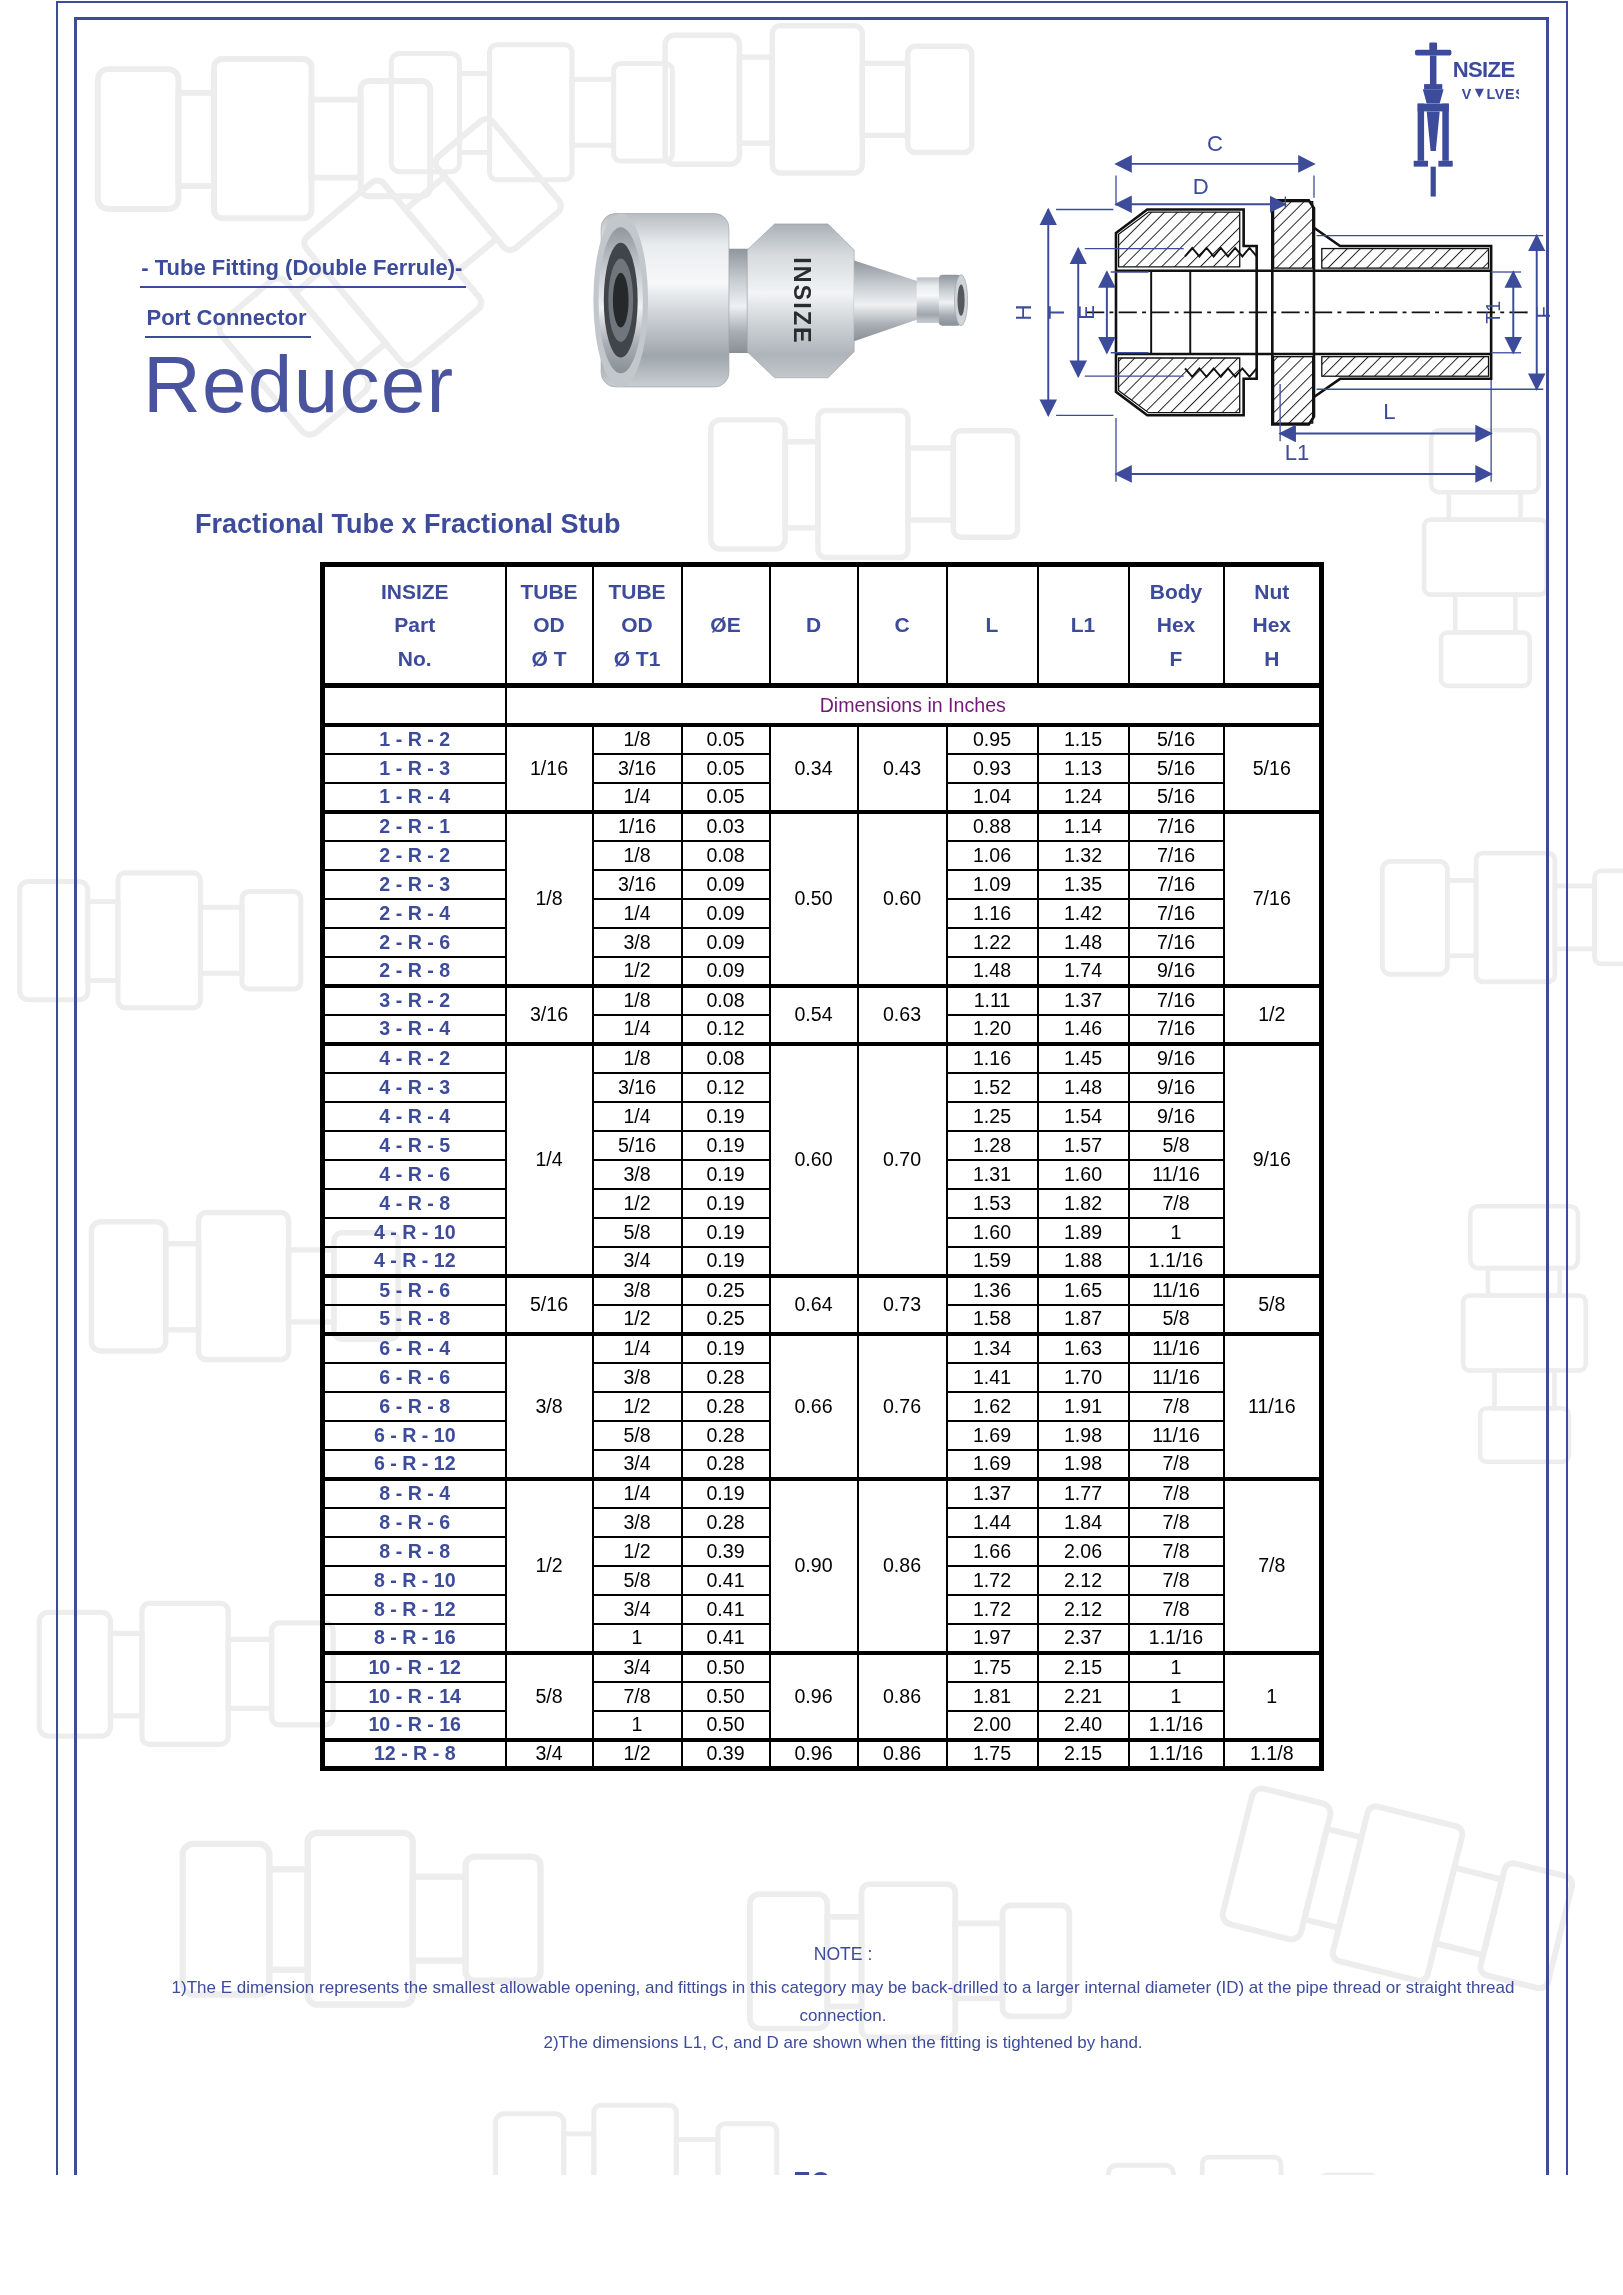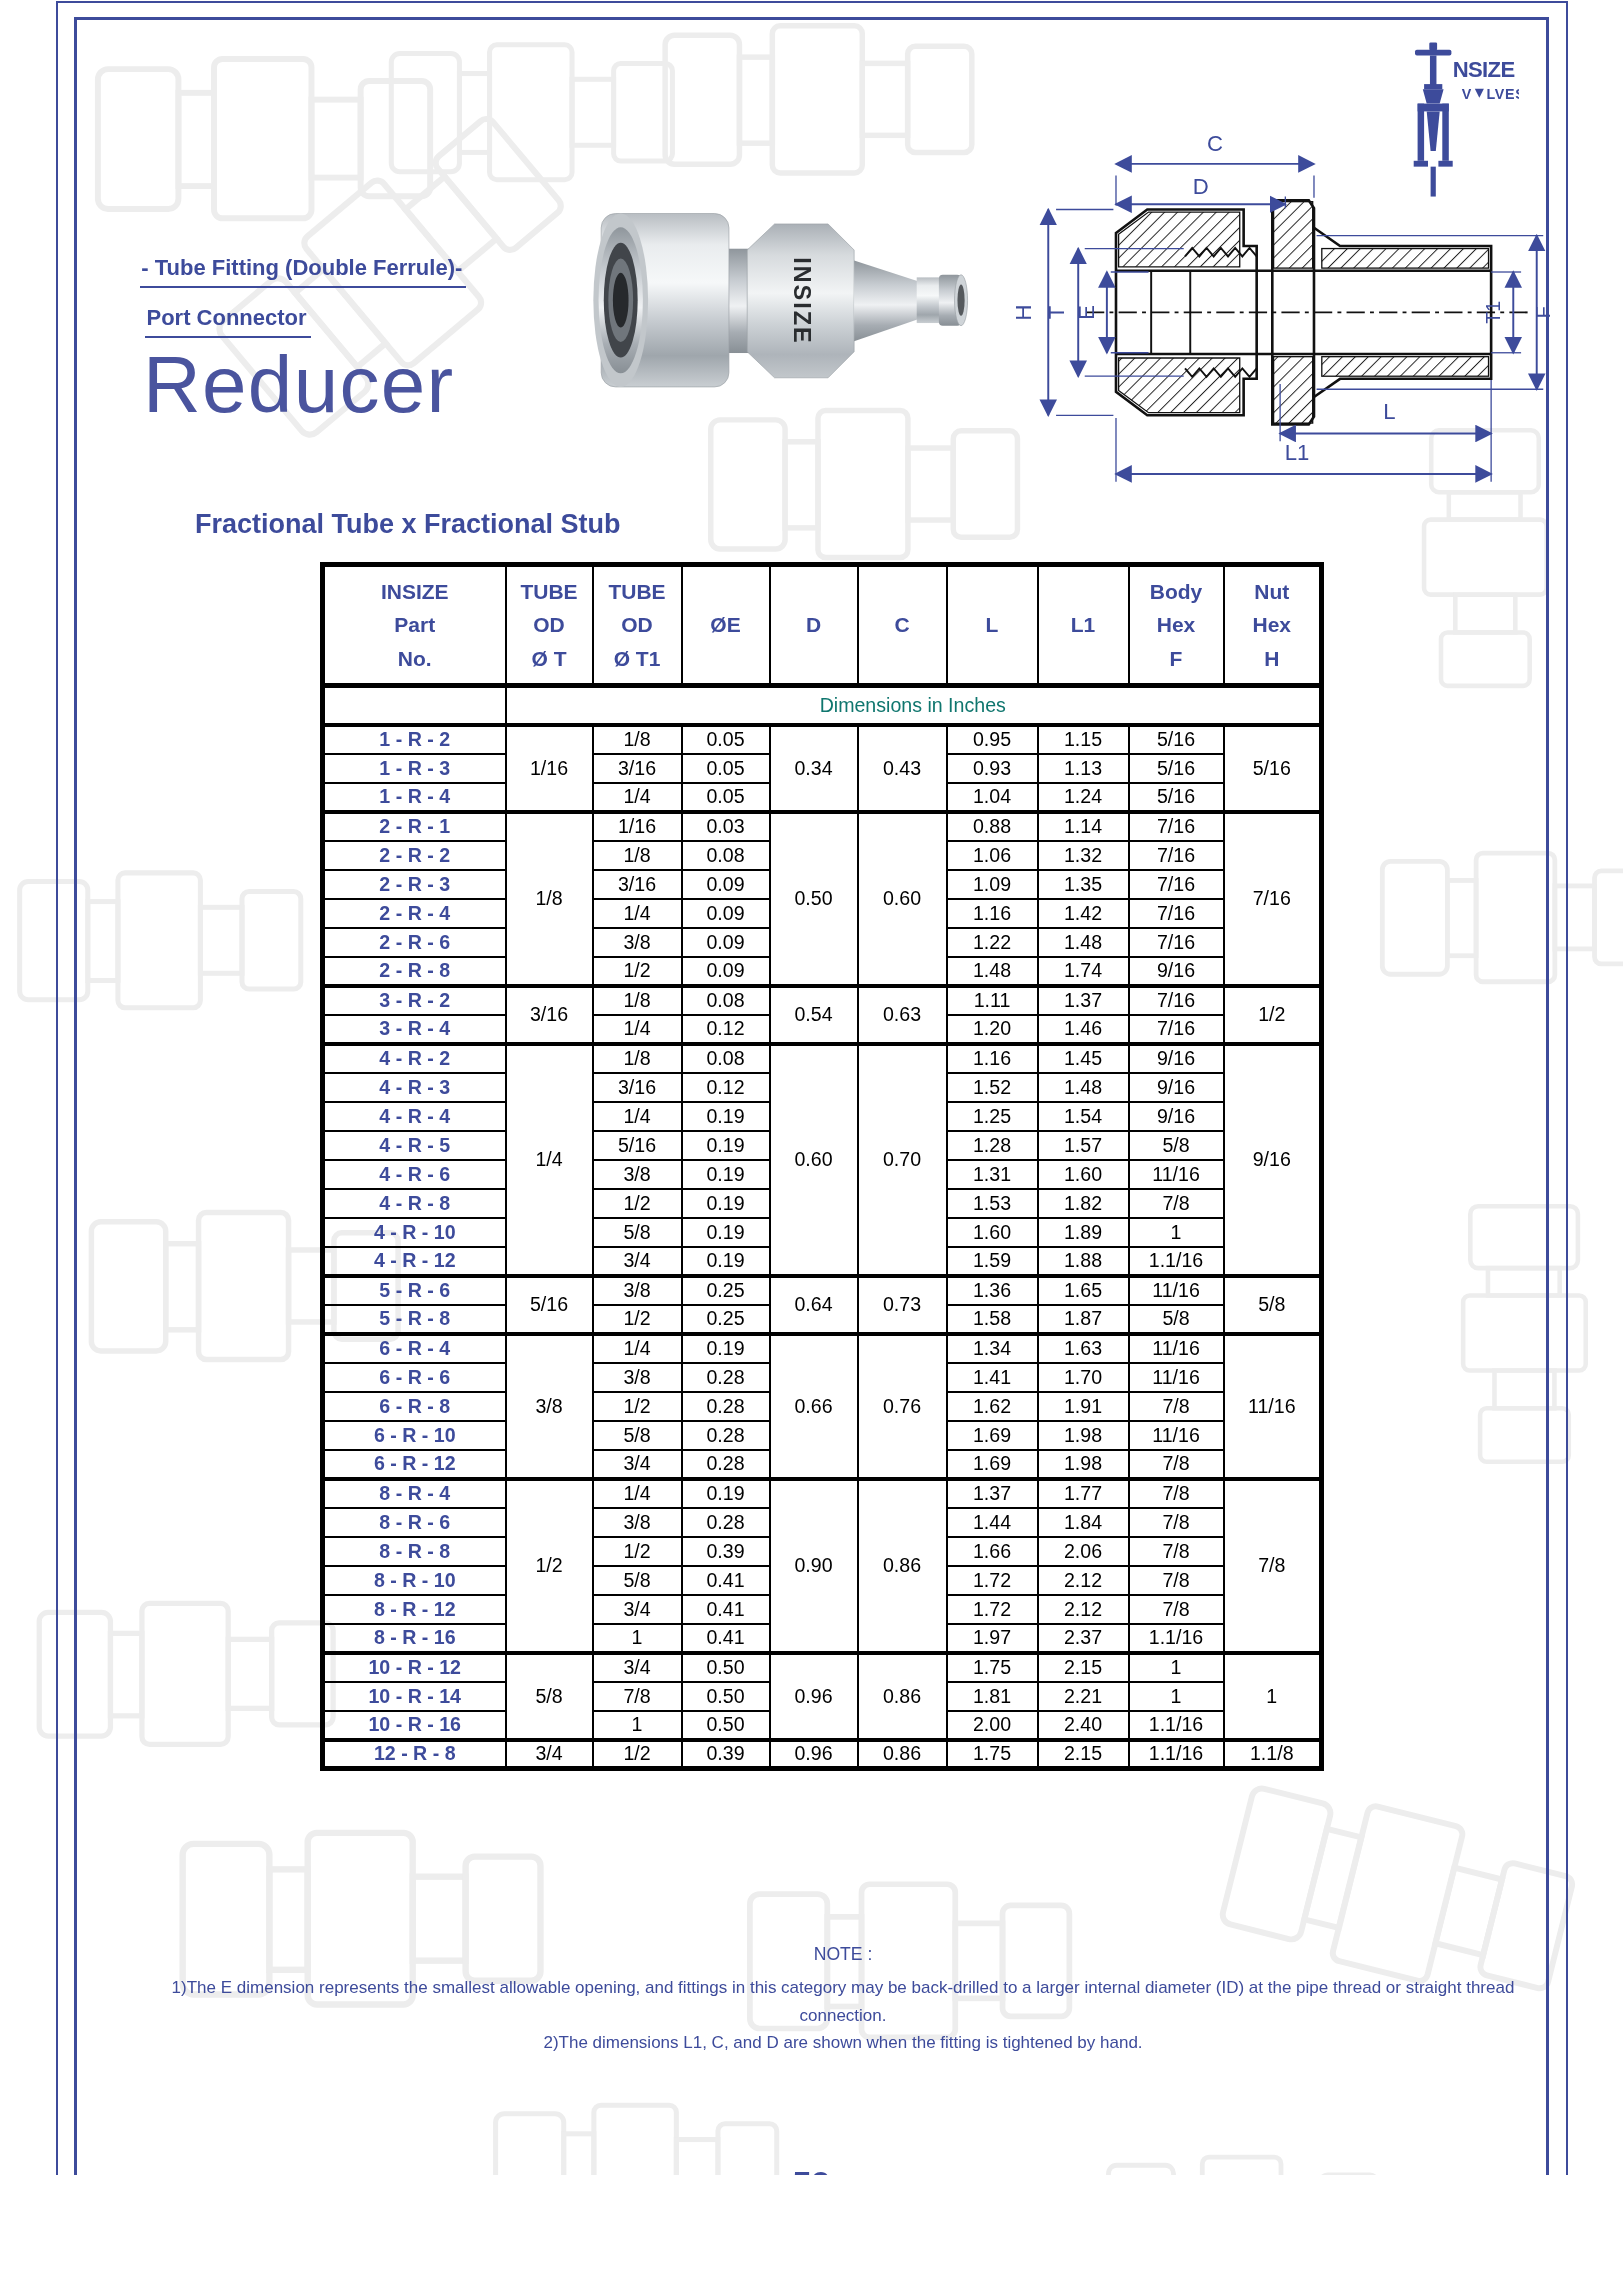--- a/index.html
+++ b/index.html
@@ -20,21 +20,21 @@
   .photo{position:absolute;left:579px;top:190px;}
   .drawing{position:absolute;left:988px;top:117px;}
   .logo{position:absolute;left:1402px;top:39px;}
   .tablewrap{position:absolute;left:320px;top:562px;}
   table.spec{border-collapse:collapse;border:5.2px solid #000;table-layout:fixed;width:999px;}
   table.spec th,table.spec td{border:2.6px solid #000;text-align:center;vertical-align:middle;
         padding:0;font-size:19.6px;overflow:hidden;}
   tr.head-row{height:121px;}
   tr.head-row th{font-size:21px;font-weight:bold;color:var(--acc);line-height:1.6;border-bottom:5.2px solid #000;}
   tr.dim-row{height:39px;}
-  tr.dim-row td{font-size:19.6px;color:#0f766e;}
+  tr.dim-row td{font-size:19.6px;color:#701a75;}
   tr.data{height:29px;margin-top:22px;}
   td.part{color:var(--acc);font-weight:bold;font-size:19px;}
   tr.group-start td{border-top:4.6px solid #000;}
   .notes{position:absolute;left:145px;top:1944px;width:1396px;color:var(--acc);text-align:center;}
   .notes .ntitle{font-size:17.6px;margin-bottom:9px;}
   .notes .nitem{font-size:17px;line-height:1.62;}
   .pagenum{position:absolute;left:0;top:2164px;width:1623px;text-align:center;
         font-size:34px;font-weight:bold;color:var(--acc);}
   .footer{position:absolute;left:74px;top:2228px;font-size:34px;color:var(--acc);letter-spacing:0.7px;}
 </style>

